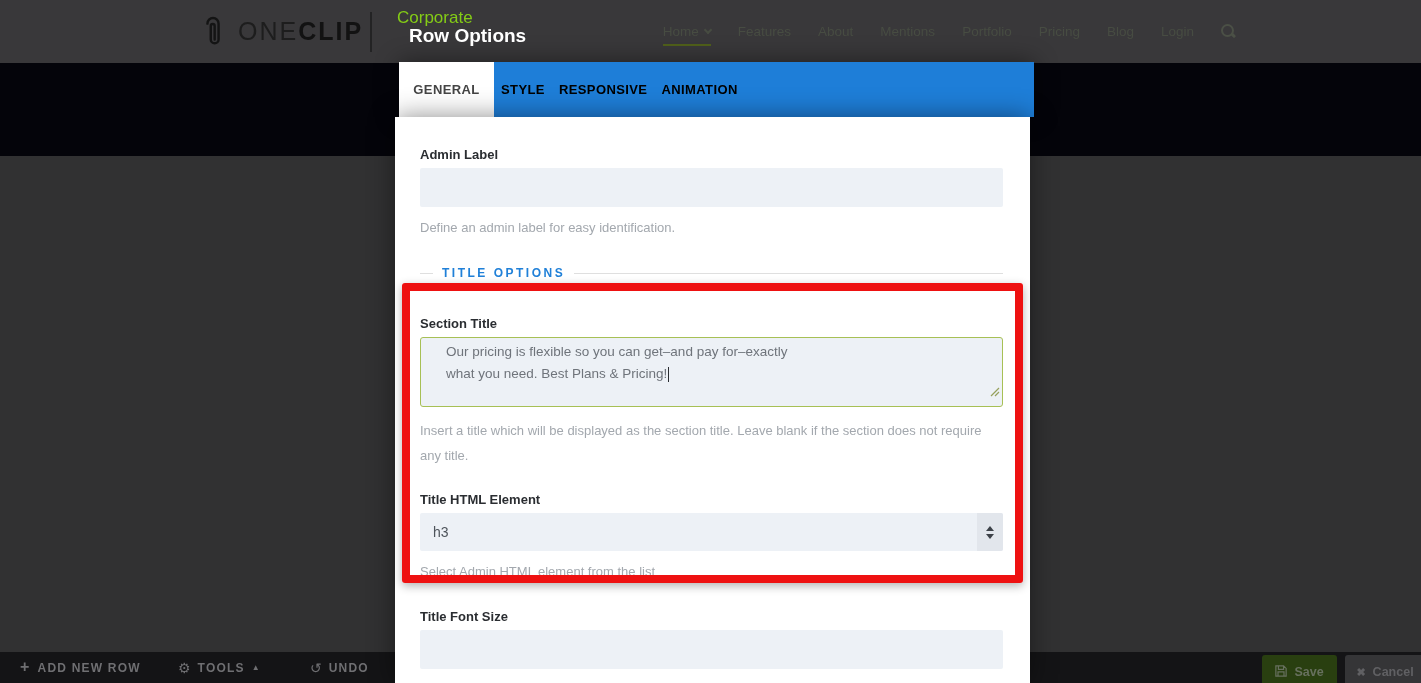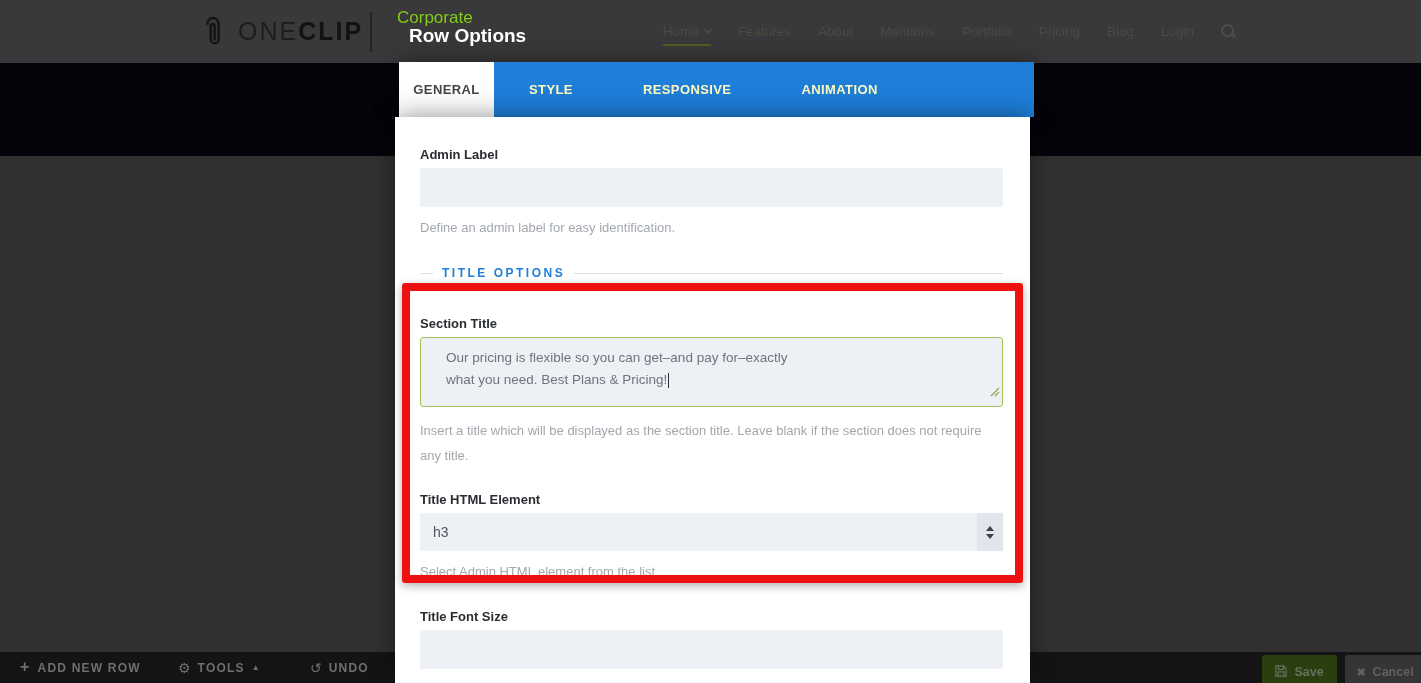--- a/index.html
+++ b/index.html
@@ -46,42 +46,42 @@
          justify-content:center; gap:7px; font-size:12.5px; font-weight:700; cursor:pointer; }
   .btn-save   { left:1262px; width:75px; background:#293f10; color:#67705e; }
   .btn-cancel { left:1345px; width:80px; background:#353537; color:#606063; }
   .x-ico { font-size:11px; }
 
   
   .modal { position:absolute; left:395px; top:0; width:635px; height:683px; }
   .modal-title { position:absolute; left:14px; top:25px; font-size:19px; font-weight:700; color:#fff; z-index:6; }
   .tabbar { position:absolute; top:62px; left:4px; width:635px; height:55px; background:#1e7ed8;
             display:flex; z-index:5; box-shadow:0 0 25px rgba(0,0,0,.45); }
-  .tab { height:55px; display:flex; align-items:center; padding:0 35px; color:#fef9c3;
+  .tab { height:55px; display:flex; align-items:center; padding:0 7px; color:#000000;
          font-size:13px; font-weight:700; letter-spacing:.4px; cursor:pointer; }
   .tab.active { background:#fff; color:#454545; width:95px; justify-content:center; padding:0; }
   .modal-body { position:absolute; top:117px; left:0; width:635px; height:566px; background:#fff;
                 padding:30px 27px 0 25px; z-index:5; box-shadow:0 0 25px rgba(0,0,0,.45); }
 
   .field-label { font-size:13px; font-weight:700; color:#2a2d31; margin-bottom:6px; }
   .input-box { width:583px; height:39px; background:#edf1f6; border-radius:2px; }
   .help { font-size:13px; color:#a3a8ae; margin-top:13px; }
 
   .divider { display:flex; align-items:center; margin-top:31px; height:14px; }
   .divider .line-l { width:13px; height:1px; background:#dfdfdf; margin-right:9px; }
   .divider .line-r { flex:1; height:1px; background:#dfdfdf; margin-left:9px; }
   .divider .d-text { font-size:12px; font-weight:700; letter-spacing:2.5px; color:#2080d8; }
 
   .lbl-m36 { margin-top:36px; }
   .lbl-m30 { margin-top:30px; }
   .lbl-m28 { margin-top:24px; }
 
   .textarea-box { position:relative; width:583px; height:70px; background:#edf1f6;
                   border:1px solid #a7c055; border-radius:3px; margin-top:2px;
-                  padding:9px 25px; font-size:13.5px; color:#6f747b; line-height:22px; }
+                  padding:3px 25px; font-size:13.5px; color:#6f747b; line-height:22px; }
   .caret-bar { display:inline-block; width:1px; height:15px; background:#2a2d31;
                vertical-align:middle; margin-left:1px; }
   .resize-handle { position:absolute; right:2px; bottom:2px; }
 
   .help2 { font-size:13px; color:#a3a8ae; margin-top:11px; line-height:25px; max-width:575px; }
 
   .select-box { width:583px; height:38px; background:#edf1f6; border-radius:2px; margin-top:2px;
                 display:flex; align-items:center; justify-content:space-between; cursor:pointer; }
   .select-value { font-size:14px; color:#4e545b; padding-left:13px; }
   .select-arrows { width:26px; height:38px; background:#e2e6ec; display:flex; flex-direction:column;

